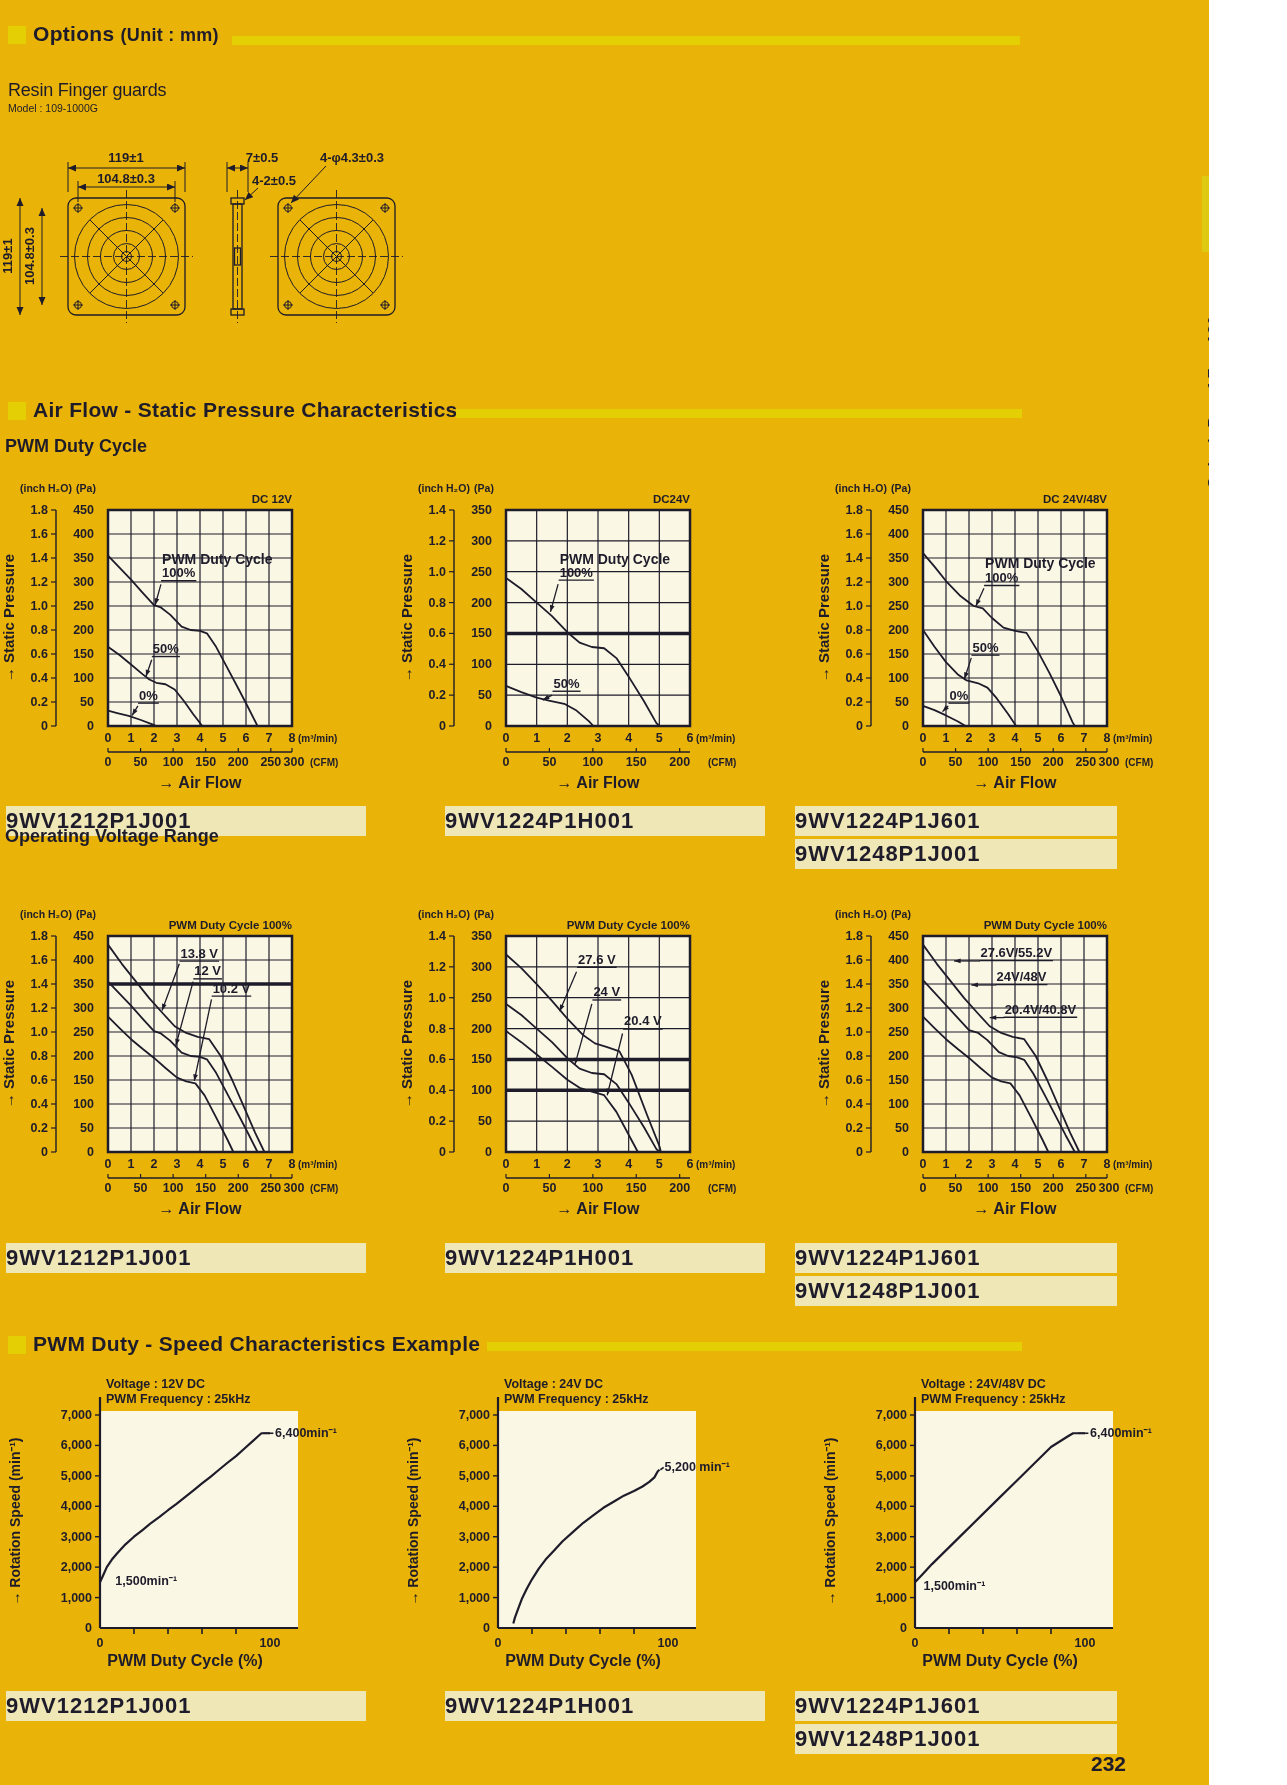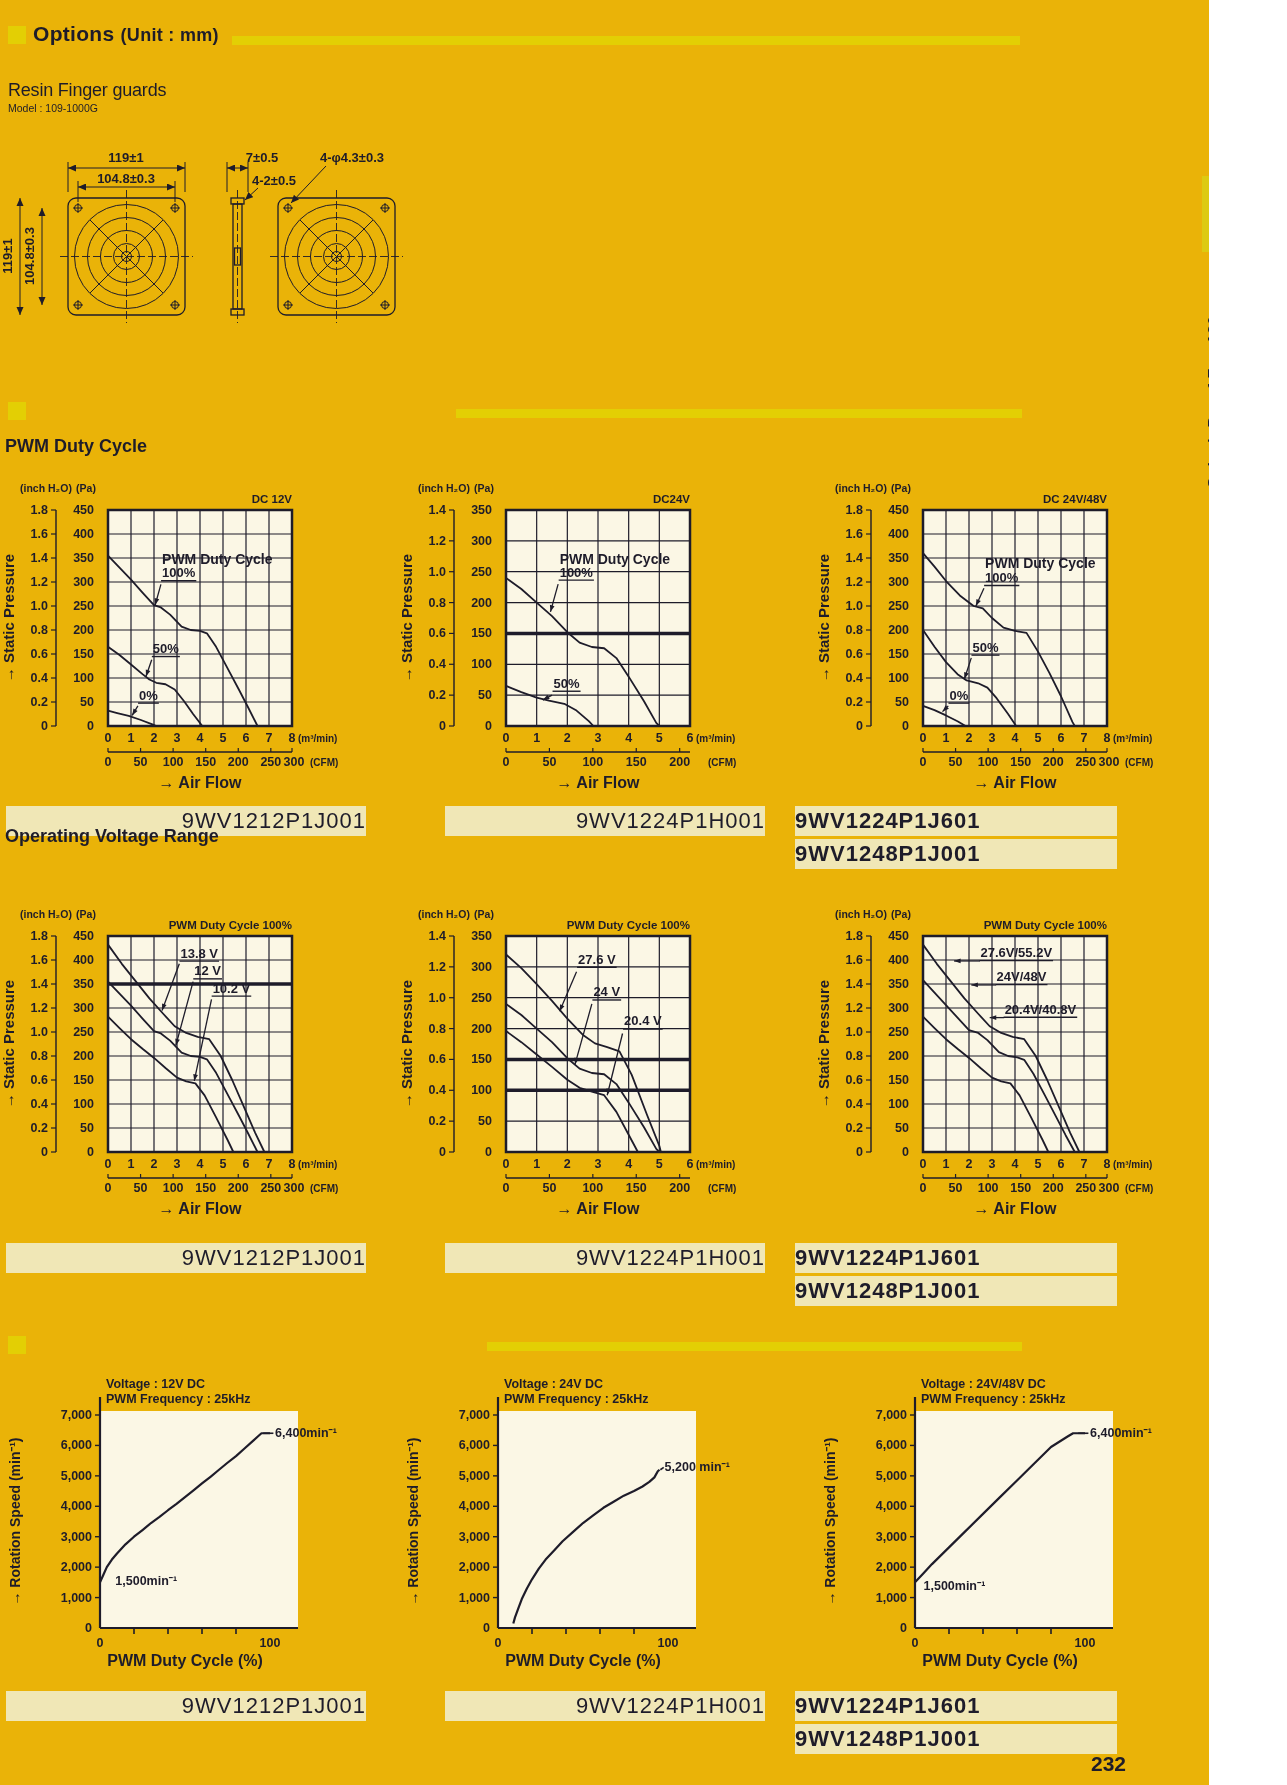--- a/index.html
+++ b/index.html
@@ -6,22 +6,22 @@
   body{background:#fff}
   .page{position:relative;width:1209px;height:1785px;background:#eab308;
         font-family:"Liberation Sans",sans-serif;color:#1e1c2a;overflow:hidden}
   .sec-title{position:absolute;font-weight:bold;font-size:21px;letter-spacing:.3px;line-height:28px;white-space:nowrap}
   .sec-title .unit{font-size:18px}
   .sub-title{position:absolute;font-weight:bold;font-size:18px;white-space:nowrap}
   .bullet{position:absolute;width:18px;height:18px;background:#e3cf04}
   .bar{position:absolute;height:9px;background:#e3cf04}
   .fg-title{position:absolute;font-weight:normal;font-size:18px;letter-spacing:-.2px}
   .fg-model{position:absolute;font-weight:normal;font-size:10.5px}
-  .banner{position:absolute;height:30px;line-height:30px;text-align:right;
-          font-weight:normal;font-size:22px;letter-spacing:1px;background:#f0e7b6}
+  .banner{position:absolute;height:30px;line-height:30px;text-align:left;
+          font-weight:bold;font-size:22px;letter-spacing:1px;background:#f0e7b6}
   .banner-group{position:absolute}
   .bline{height:30px;line-height:30px;text-align:left;font-weight:bold;font-size:22px;
          letter-spacing:1px;background:#f0e7b6;margin-bottom:3px}
   .page-num{position:absolute;font-weight:bold;font-size:21px;text-align:right}
   .side-line{position:absolute;background:#161616}
   .side-tab{position:absolute;background:#ddca11}
   .side-label{position:absolute;writing-mode:vertical-rl;transform:rotate(180deg);
               font-weight:bold;font-size:16px;letter-spacing:.5px;white-space:nowrap}
   svg{position:absolute;overflow:visible}
   svg text{font-family:"Liberation Sans",sans-serif}
@@ -123,20 +123,21 @@
 
       <text x="274" y="45" class="dim-text">4-2±0.5</text>
       <line x1="258" y1="48" x2="245" y2="60" class="dlt" marker-end="url(#ae)"></line>
 
       <text x="352" y="22" class="dim-text">4-φ4.3±0.3</text>
       <line x1="326" y1="26" x2="291" y2="63" class="dlt" marker-end="url(#ae)"></line>
     </g>
   </svg>
 
   <div class="bullet" style="left: 8px; top: 402px; background-color: rgb(227, 207, 4);"></div>
+  <div class="sec-title" style="left:33px;top:396px">Air Flow - Static Pressure Characteristics</div>
   <div class="bar" style="left: 456px; top: 409px; width: 566px; background-color: rgb(227, 207, 4);"></div>
 
   <div class="sub-title" style="left:5px;top:436px">PWM Duty Cycle</div>
 
   <svg style="left:0;top:476px" width="390" height="330">
       <rect x="108" y="34" width="184" height="216" fill="#fbf7e5"></rect>
       <line x1="131" y1="34" x2="131" y2="250" stroke="#1e1c2a" stroke-width="1.2"></line>
       <line x1="154" y1="34" x2="154" y2="250" stroke="#1e1c2a" stroke-width="1.2"></line>
       <line x1="177" y1="34" x2="177" y2="250" stroke="#1e1c2a" stroke-width="1.2"></line>
       <line x1="200" y1="34" x2="200" y2="250" stroke="#1e1c2a" stroke-width="1.2"></line>
@@ -692,20 +693,21 @@
     </svg>
 
   <div class="banner" style="left: 6px; top: 1243px; width: 360px; background-color: rgb(240, 231, 182);"><span>9WV1212P1J001</span></div>
   <div class="banner" style="left: 445px; top: 1243px; width: 320px; background-color: rgb(240, 231, 182);"><span>9WV1224P1H001</span></div>
   <div class="banner-group" style="left:795px;top:1243px;width:322px">
     <div class="bline" style="background-color: rgb(240, 231, 182);"><span>9WV1224P1J601</span></div>
     <div class="bline" style="background-color: rgb(240, 231, 182);"><span>9WV1248P1J001</span></div>
   </div>
 
   <div class="bullet" style="left: 8px; top: 1336px; background-color: rgb(227, 207, 4);"></div>
+  <div class="sec-title" style="left:33px;top:1330px">PWM Duty - Speed Characteristics Example</div>
   <div class="bar" style="left: 487px; top: 1342px; width: 535px; background-color: rgb(227, 207, 4);"></div>
 
   <svg style="left:0;top:1375px" width="390" height="300">
       <rect x="100" y="36" width="198" height="217" fill="#fbf7e5"></rect>
       <line x1="100" y1="22" x2="100" y2="253" stroke="#1e1c2a" stroke-width="2.2"></line>
       <line x1="100" y1="253" x2="298" y2="253" stroke="#1e1c2a" stroke-width="2.2"></line>
       <line x1="95" y1="222.57142857142858" x2="100" y2="222.57142857142858" stroke="#1e1c2a" stroke-width="1.4"></line>
       <text x="92" y="226.57142857142858" text-anchor="end" font-size="12.5" font-weight="700" fill="#1e1c2a">1,000</text>
       <line x1="95" y1="192.14285714285714" x2="100" y2="192.14285714285714" stroke="#1e1c2a" stroke-width="1.4"></line>
       <text x="92" y="196.14285714285714" text-anchor="end" font-size="12.5" font-weight="700" fill="#1e1c2a">2,000</text>

